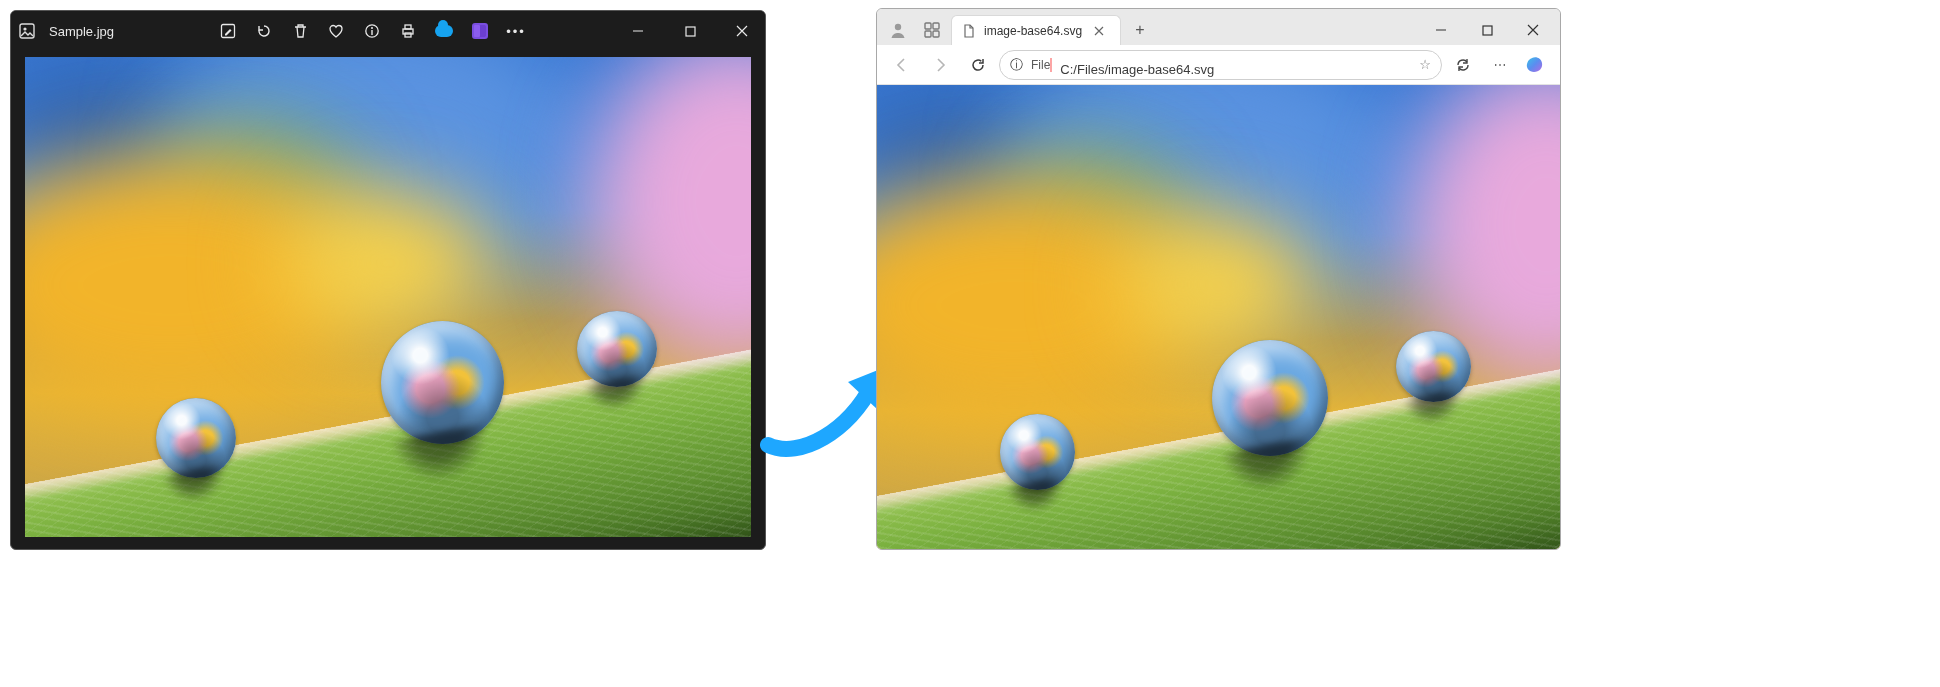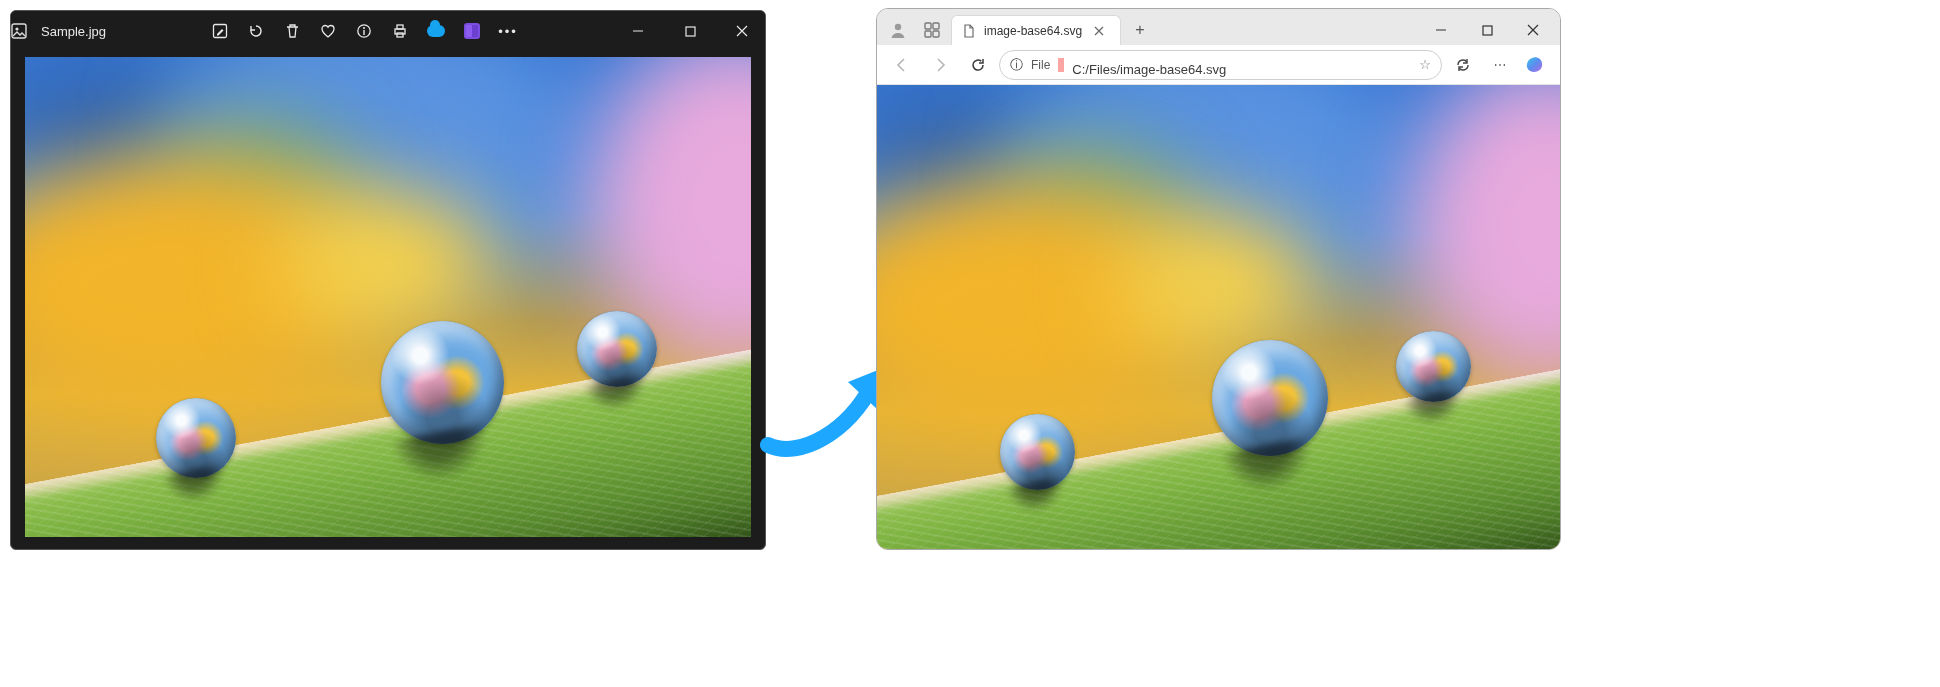--- a/index.html
+++ b/index.html
@@ -94,21 +94,21 @@
     border-radius:6px;
     overflow:hidden;
     color:#e8e8e8;
   }
   .photos-titlebar{
     height:40px;
     display:flex;
     align-items:center;
     background:#1c1c1c;
     gap:6px;
-    padding:0 0 0 0;
+    padding:0 0 0 8px;
   }
   .pt-icon { width:20px; text-align:center; color:#ddd; }
   .pt-title{ font-size:13px; padding:0 8px 0 4px; flex: 0 0 auto; min-width:120px;}
   .pt-toolbar{ display:flex; align-items:center; gap:2px; margin-left:40px;}
   .tbtn {
     width:34px; height:32px;
     display:flex; align-items:center; justify-content:center;
     border-radius:4px;
     color:#e8e8e8;
     cursor:pointer;
@@ -123,21 +123,21 @@
   }
   .photos-canvas .photo { inset:0; }
 
   
   .edge-window{
     position:absolute;
     left:876px; top:8px;
     width:685px; height:542px;
     background:#f3f3f3;
     border:1px solid #a8a8a8;
-    border-radius:12px;
+    border-radius:6px;
     overflow:hidden;
     color:#2b2b2b;
   }
   .edge-tabbar{
     height:36px;
     display:flex; align-items:flex-end;
     background:#e9e9e9;
     padding:0 4px 0 6px;
     gap:4px;
   }
@@ -188,22 +188,21 @@
     border-radius:16px;
     display:flex; align-items:center;
     padding:0 10px;
     background:#fff;
     gap:8px;
     font-size:13px;
     color:#3b3b3b;
   }
   .omnibox .badge{
     font-size:12px; color:#5a5a5a;
-    border-right:6px solid #fca5a5;
-    padding-right:8px;
+    border-right:2px solid #fca5a5;
   }
   .omnibox .url{ flex:1; white-space:nowrap; overflow:hidden; text-overflow:ellipsis;margin-top:9px;}
   .omnibox .star{ color:#7a7a7a; cursor:pointer; }
   .copilot{
     width:30px; height:30px; border-radius:6px;
     display:flex; align-items:center; justify-content:center;
     cursor:pointer;
   }
   .edge-content{
     position:absolute;

